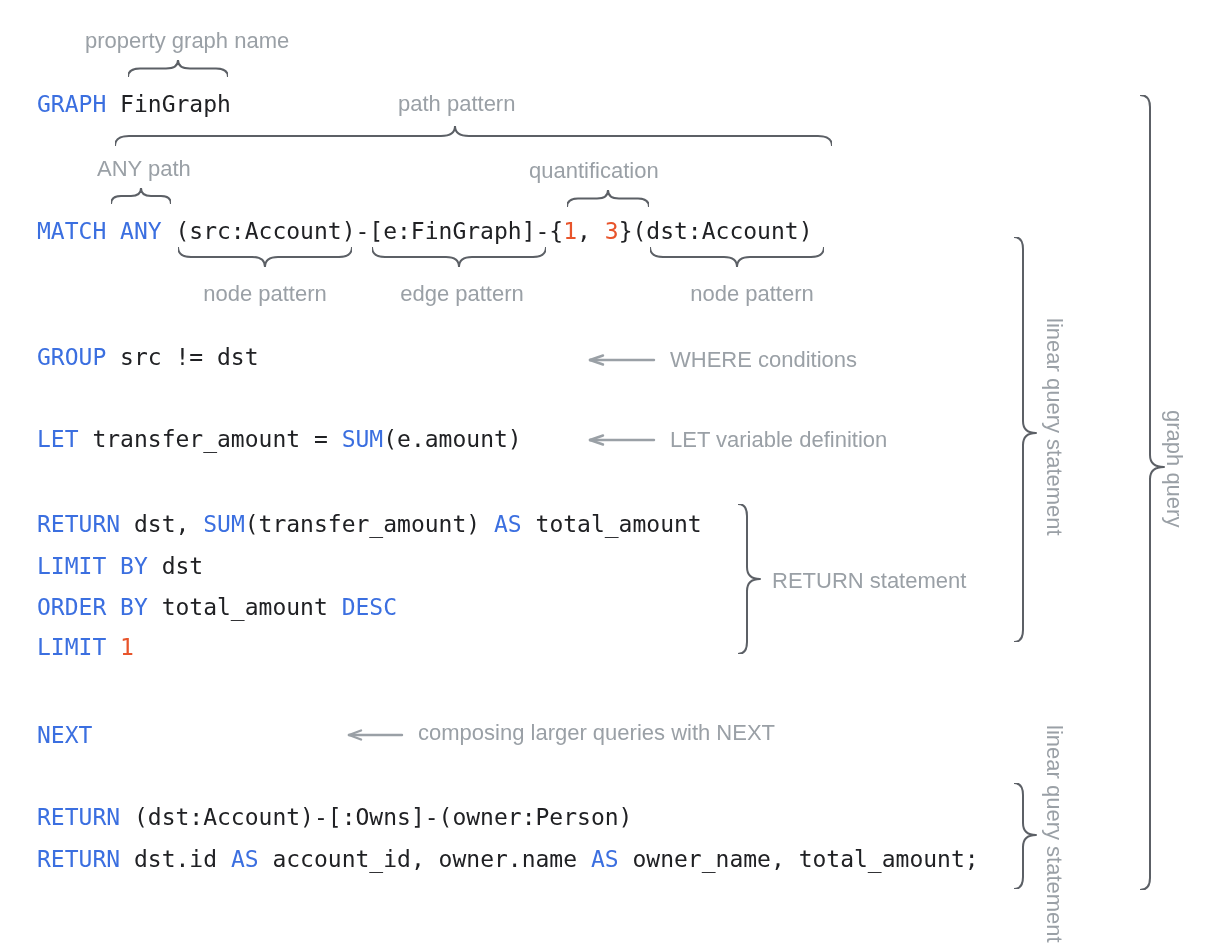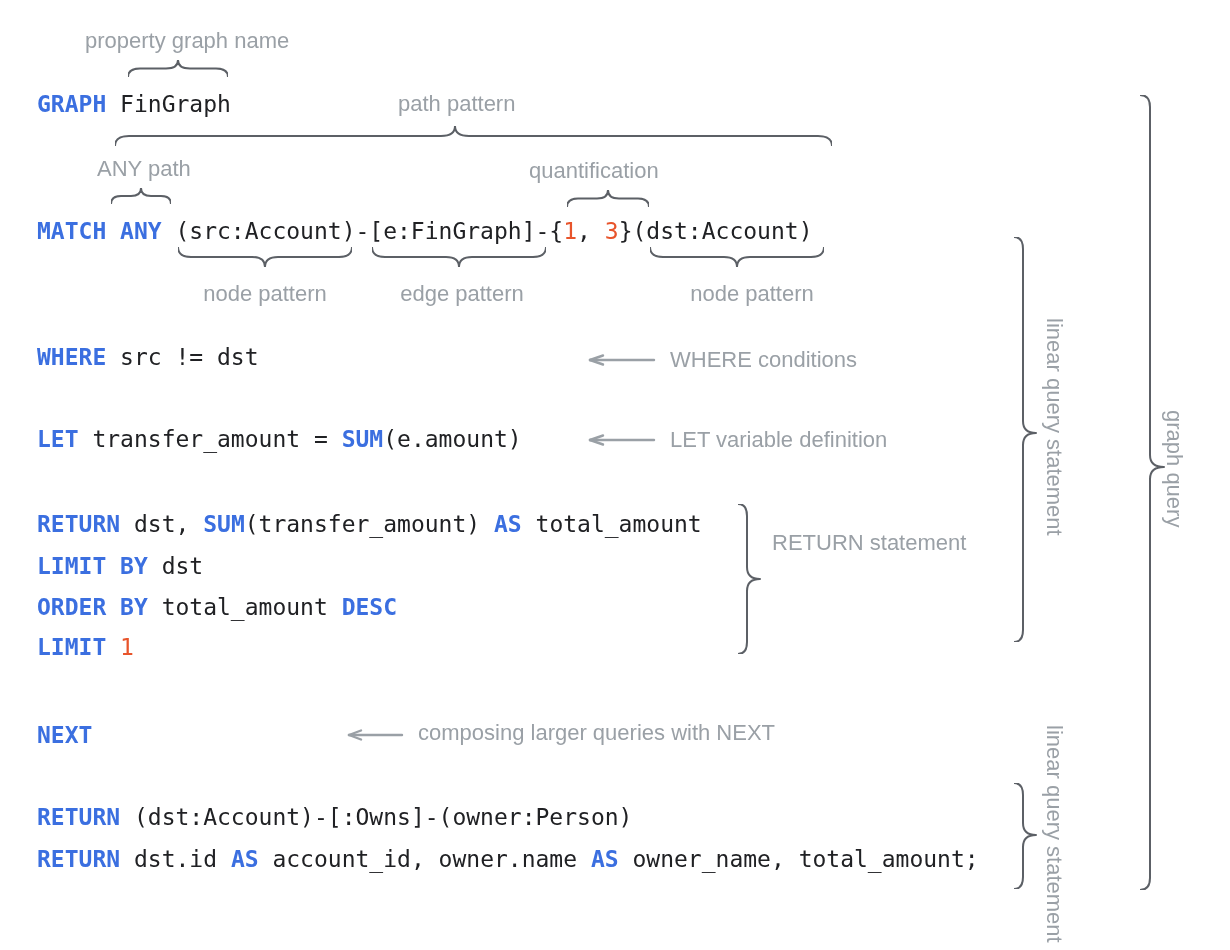--- a/index.html
+++ b/index.html
@@ -8,59 +8,59 @@
   html,body{margin:0;padding:0;}
   body{
     width:1230px;height:950px;background:#ffffff;position:relative;overflow:hidden;
     font-family:"Liberation Sans",sans-serif;
   }
   .code-line{
     position:absolute;left:37px;margin:0;
     font-family:"DejaVu Sans Mono",monospace;
     font-size:23px;line-height:30px;white-space:pre;color:var(--code);
   }
-  .kw{color:var(--kw);font-weight:bold;}
+  .kw{color:var(--kw);}
   .num{color:var(--num);}
   .pl{color:var(--code);}
   .lbl{
     position:absolute;color:var(--label);font-size:22px;line-height:26px;white-space:nowrap;text-align:center;
   }
   .lbl.centered{transform:translateX(-50%);}
   .lbl.vert{
     writing-mode:vertical-rl;line-height:24px;white-space:nowrap;
   }
   .brace,.arrow{position:absolute;}
   .brace svg path{fill:none;stroke:var(--brace);stroke-width:2;stroke-linecap:round;stroke-linejoin:round;}
   .arrow svg line{stroke:var(--label);stroke-width:2.4;stroke-linecap:round;}
 </style>
 </head>
 <body>
 
 <pre class="code-line" style="top:89px"><span class="kw">GRAPH</span><span class="pl"> FinGraph</span></pre>
 <pre class="code-line" style="top:216px"><span class="kw">MATCH ANY</span><span class="pl"> (src:Account)-[e:FinGraph]-{</span><span class="num">1</span><span class="pl">, </span><span class="num">3</span><span class="pl">}(dst:Account)</span></pre>
-<pre class="code-line" style="top:342px"><span class="kw">WHERE</span><span class="pl"> src != dst</span></pre>
+<pre class="code-line" style="top:342px"><span class="kw">GROUP</span><span class="pl"> src != dst</span></pre>
 <pre class="code-line" style="top:424px"><span class="kw">LET</span><span class="pl"> transfer_amount = </span><span class="kw">SUM</span><span class="pl">(e.amount)</span></pre>
 <pre class="code-line" style="top:509px"><span class="kw">RETURN</span><span class="pl"> dst, </span><span class="kw">SUM</span><span class="pl">(transfer_amount) </span><span class="kw">AS</span><span class="pl"> total_amount</span></pre>
 <pre class="code-line" style="top:551px"><span class="kw">LIMIT BY</span><span class="pl"> dst</span></pre>
 <pre class="code-line" style="top:592px"><span class="kw">ORDER BY</span><span class="pl"> total_amount </span><span class="kw">DESC</span></pre>
 <pre class="code-line" style="top:632px"><span class="kw">LIMIT</span><span class="pl"> </span><span class="num">1</span></pre>
 <pre class="code-line" style="top:720px"><span class="kw">NEXT</span></pre>
 <pre class="code-line" style="top:802px"><span class="kw">RETURN</span><span class="pl"> (dst:Account)-[:Owns]-(owner:Person)</span></pre>
 <pre class="code-line" style="top:844px"><span class="kw">RETURN</span><span class="pl"> dst.id </span><span class="kw">AS</span><span class="pl"> account_id, owner.name </span><span class="kw">AS</span><span class="pl"> owner_name, total_amount;</span></pre>
 
 <div class="lbl" style="left:85px;top:28px">property graph name</div>
 <div class="lbl" style="left:398px;top:91px">path pattern</div>
 <div class="lbl" style="left:97px;top:156px">ANY path</div>
 <div class="lbl" style="left:529px;top:158px">quantification</div>
 <div class="lbl centered" style="left:265px;top:281px">node pattern</div>
 <div class="lbl centered" style="left:462px;top:281px">edge pattern</div>
 <div class="lbl centered" style="left:752px;top:281px">node pattern</div>
 <div class="lbl" style="left:670px;top:347px">WHERE conditions</div>
 <div class="lbl" style="left:670px;top:427px">LET variable definition</div>
-<div class="lbl" style="left:772px;top:530px">RETURN statement</div>
+<div class="lbl" style="left:772px;top:568px">RETURN statement</div>
 <div class="lbl" style="left:418px;top:720px">composing larger queries with NEXT</div>
 <div class="lbl vert" style="left:1042px;top:318px">linear query statement</div>
 <div class="lbl vert" style="left:1042px;top:725px">linear query statement</div>
 <div class="lbl vert" style="left:1162px;top:410px">graph query</div>
 
 <div class="brace" style="left:128px;top:60px">
   <svg width="100" height="17" viewBox="0 0 100 17">
       <path d="M0,17 Q0,8.5 12,8.5 L38,8.5 Q50,8.5 50,0 Q50,8.5 62,8.5 L88,8.5 Q100,8.5 100,17"></path>
     </svg>
 </div>

